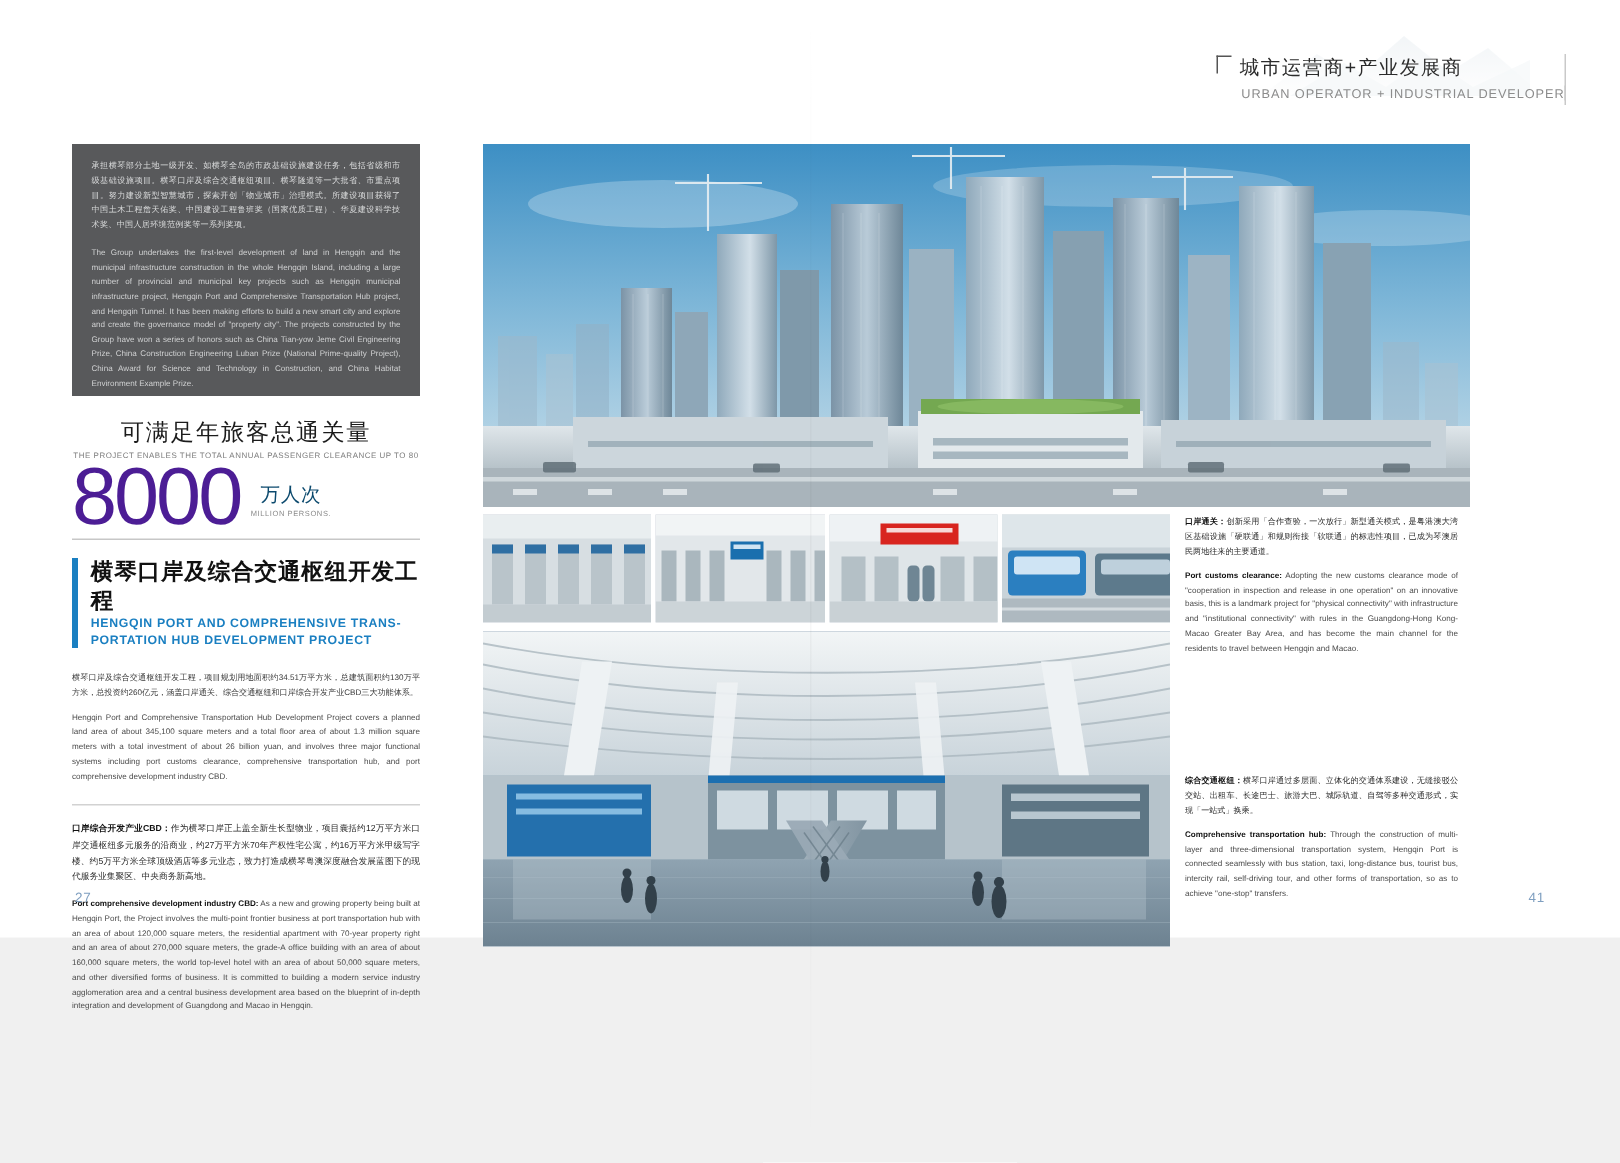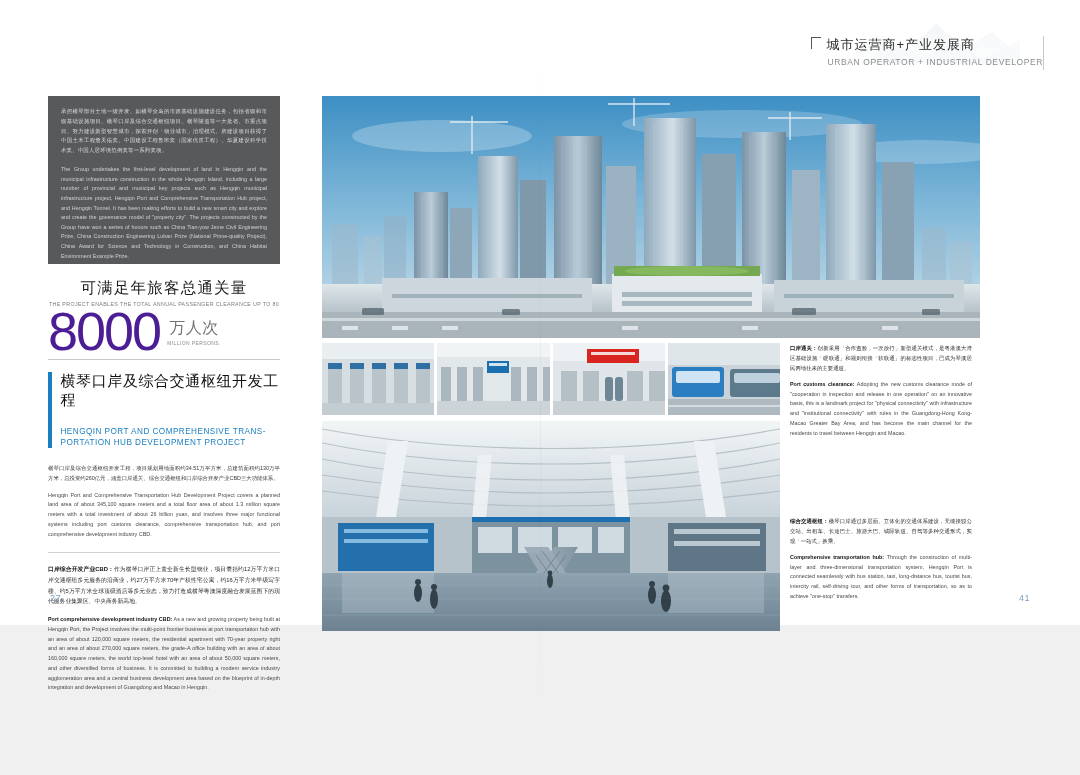--- a/index.html
+++ b/index.html
@@ -73,30 +73,30 @@
     font-size: 5.3px; color: #7c7c7c; letter-spacing: .35px; margin-top: 2px;
     line-height: 1.5;
   }
   .stat-num-row { display: flex; align-items: flex-end; margin-top: -2px; }
   .stat-num {
     font-size: 54px; line-height: .92; color: #4c1d95; font-weight: 400;
     letter-spacing: -2px;
     font-family: Liberation Sans, sans-serif;
   }
   .stat-unit-wrap { margin-left: 7px; padding-bottom: 11px; }
-  .stat-unit { font-size: 16px; color: #737373; letter-spacing: .5px; }
+  .stat-unit { font-size: 13px; color: #0c4a6e; letter-spacing: .5px; }
   .stat-unit-en { font-size: 5px; color: #8a8a8a; letter-spacing: .4px; margin-top: 1px; }
   .stat-rule { height: 1px; background: #c7c7c7; margin-top: 2px; }
 
   .title-block { margin-top: 12px; display: flex; gap: 9px; }
   .title-bar { width: 3.5px; background: #1a7fc1; flex: 0 0 3.5px; }
-  .title-cn { font-size: 15px; color: #111; letter-spacing: .6px; font-weight: 400; }
+  .title-cn { font-size: 15px; color: #111; letter-spacing: .6px; font-weight: 700; }
   .title-en {
     font-size: 8.2px; color: #1a7fc1; letter-spacing: .45px;
-    line-height: 1.35; margin-top: 16px; font-weight: 400;
+    line-height: 1.35; margin-top: 0; font-weight: 700;
   }
 
   .body-para { margin-top: 15px; }
   .body-para p.cn {
     font-size: 5.4px; line-height: 1.85; color: #3a3a3a; text-align: justify;
   }
   .body-para p.en {
     font-size: 5.4px; line-height: 1.8; color: #4a4a4a; text-align: justify;
     margin-top: 8px;
   }

